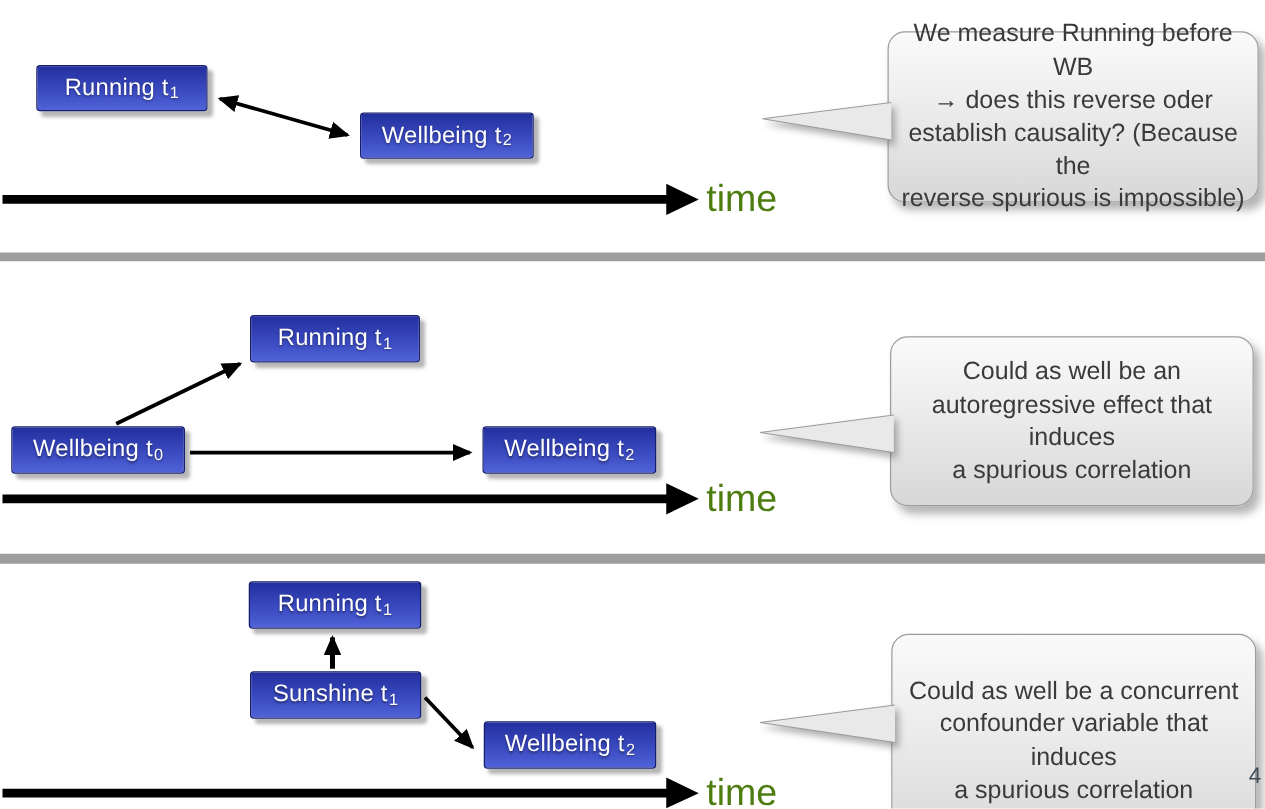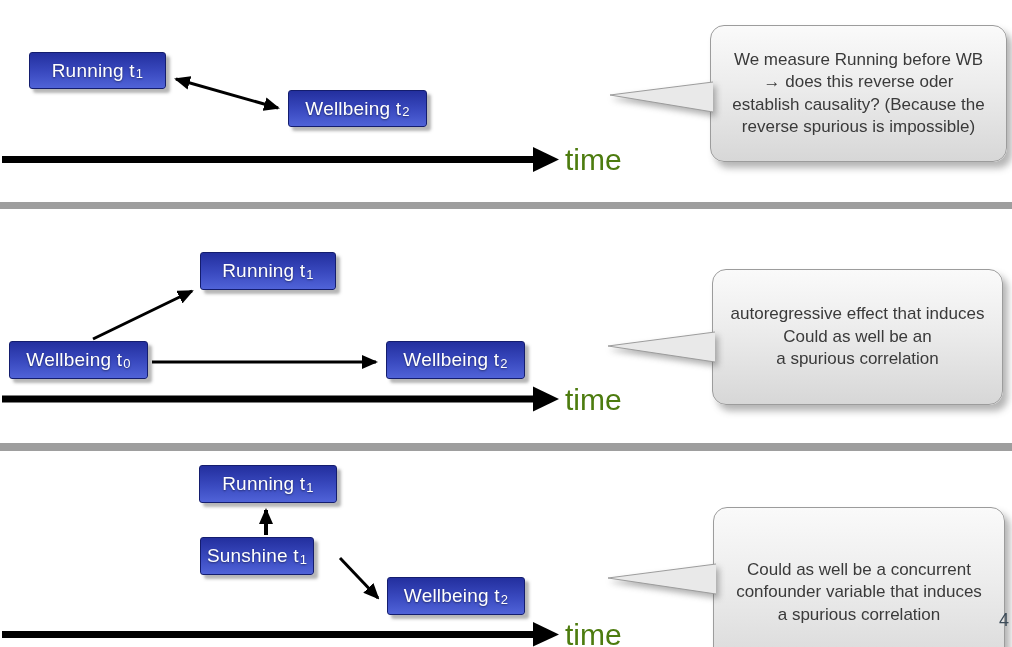--- a/index.html
+++ b/index.html
@@ -21,21 +21,21 @@
   .divider{position:absolute;left:0;width:1012px;background:#9e9e9e;}
   .time-label{
     position:absolute;font-size:30px;color:#4d7c0f;line-height:1;
     font-family:"Liberation Sans",sans-serif;font-weight:400;
   }
   .callout{
     position:absolute;display:flex;flex-direction:column;align-items:center;justify-content:center;
     background:linear-gradient(180deg,#fafafa 0%,#ececec 45%,#d7d7d7 100%);
     border:1px solid #9c9c9c;border-radius:14px;
     box-shadow:5px 6px 7px rgba(90,90,90,.45);
-    color:#3a3a3a;font-size:17px;line-height:1.32;text-align:center;
+    color:#3a3a3a;font-size:20px;line-height:1.32;text-align:center;
     box-sizing:border-box;padding:6px 10px;z-index:2;
   }
   .callout-tail{position:absolute;z-index:3;filter:drop-shadow(3px 4px 3px rgba(80,80,80,.45));}
   .page-number{position:absolute;font-size:18px;color:#3d4c59;z-index:4;}
   svg.overlay{position:absolute;left:0;top:0;z-index:1;pointer-events:none;}
 </style>
 </head>
 <body>
 
 <div id="slide">
@@ -92,35 +92,35 @@
     <span>Wellbeing t</span>
       <sub>0</sub>
   </div>
   <div class="node" style="left:386px;top:341px;width:139px;height:38px">
     <span>Wellbeing t</span>
       <sub>2</sub>
   </div>
   <div class="time-label" style="left:565px;top:385px">time</div>
 
   <div class="callout" style="left:712px;top:269px;width:291px;height:136px">
+    <div>Could as well be an</div>
     <div>autoregressive effect that induces</div>
-    <div>Could as well be an</div>
     <div>a spurious correlation</div>
   </div>
   <svg class="callout-tail" style="left:602px;top:328px" width="114" height="38">
     <path d="M113 4 L6 18 L113 34" fill="#e9e9e9" stroke="#9c9c9c" stroke-width="1"></path>
   </svg>
 
   <div class="divider" style="top:443px;height:8px"></div>
 
   <div class="node" style="left:199px;top:465px;width:138px;height:38px">
     <span>Running t</span>
       <sub>1</sub>
   </div>
-  <div class="node" style="left:200px;top:537px;width:114px;height:38px">
+  <div class="node" style="left:200px;top:537px;width:137px;height:38px">
     <span>Sunshine t</span>
       <sub>1</sub>
   </div>
   <div class="node" style="left:387px;top:577px;width:138px;height:38px">
     <span>Wellbeing t</span>
       <sub>2</sub>
   </div>
   <div class="time-label" style="left:565px;top:620px">time</div>
 
   <div class="callout" style="left:713px;top:507px;width:292px;height:171px">

